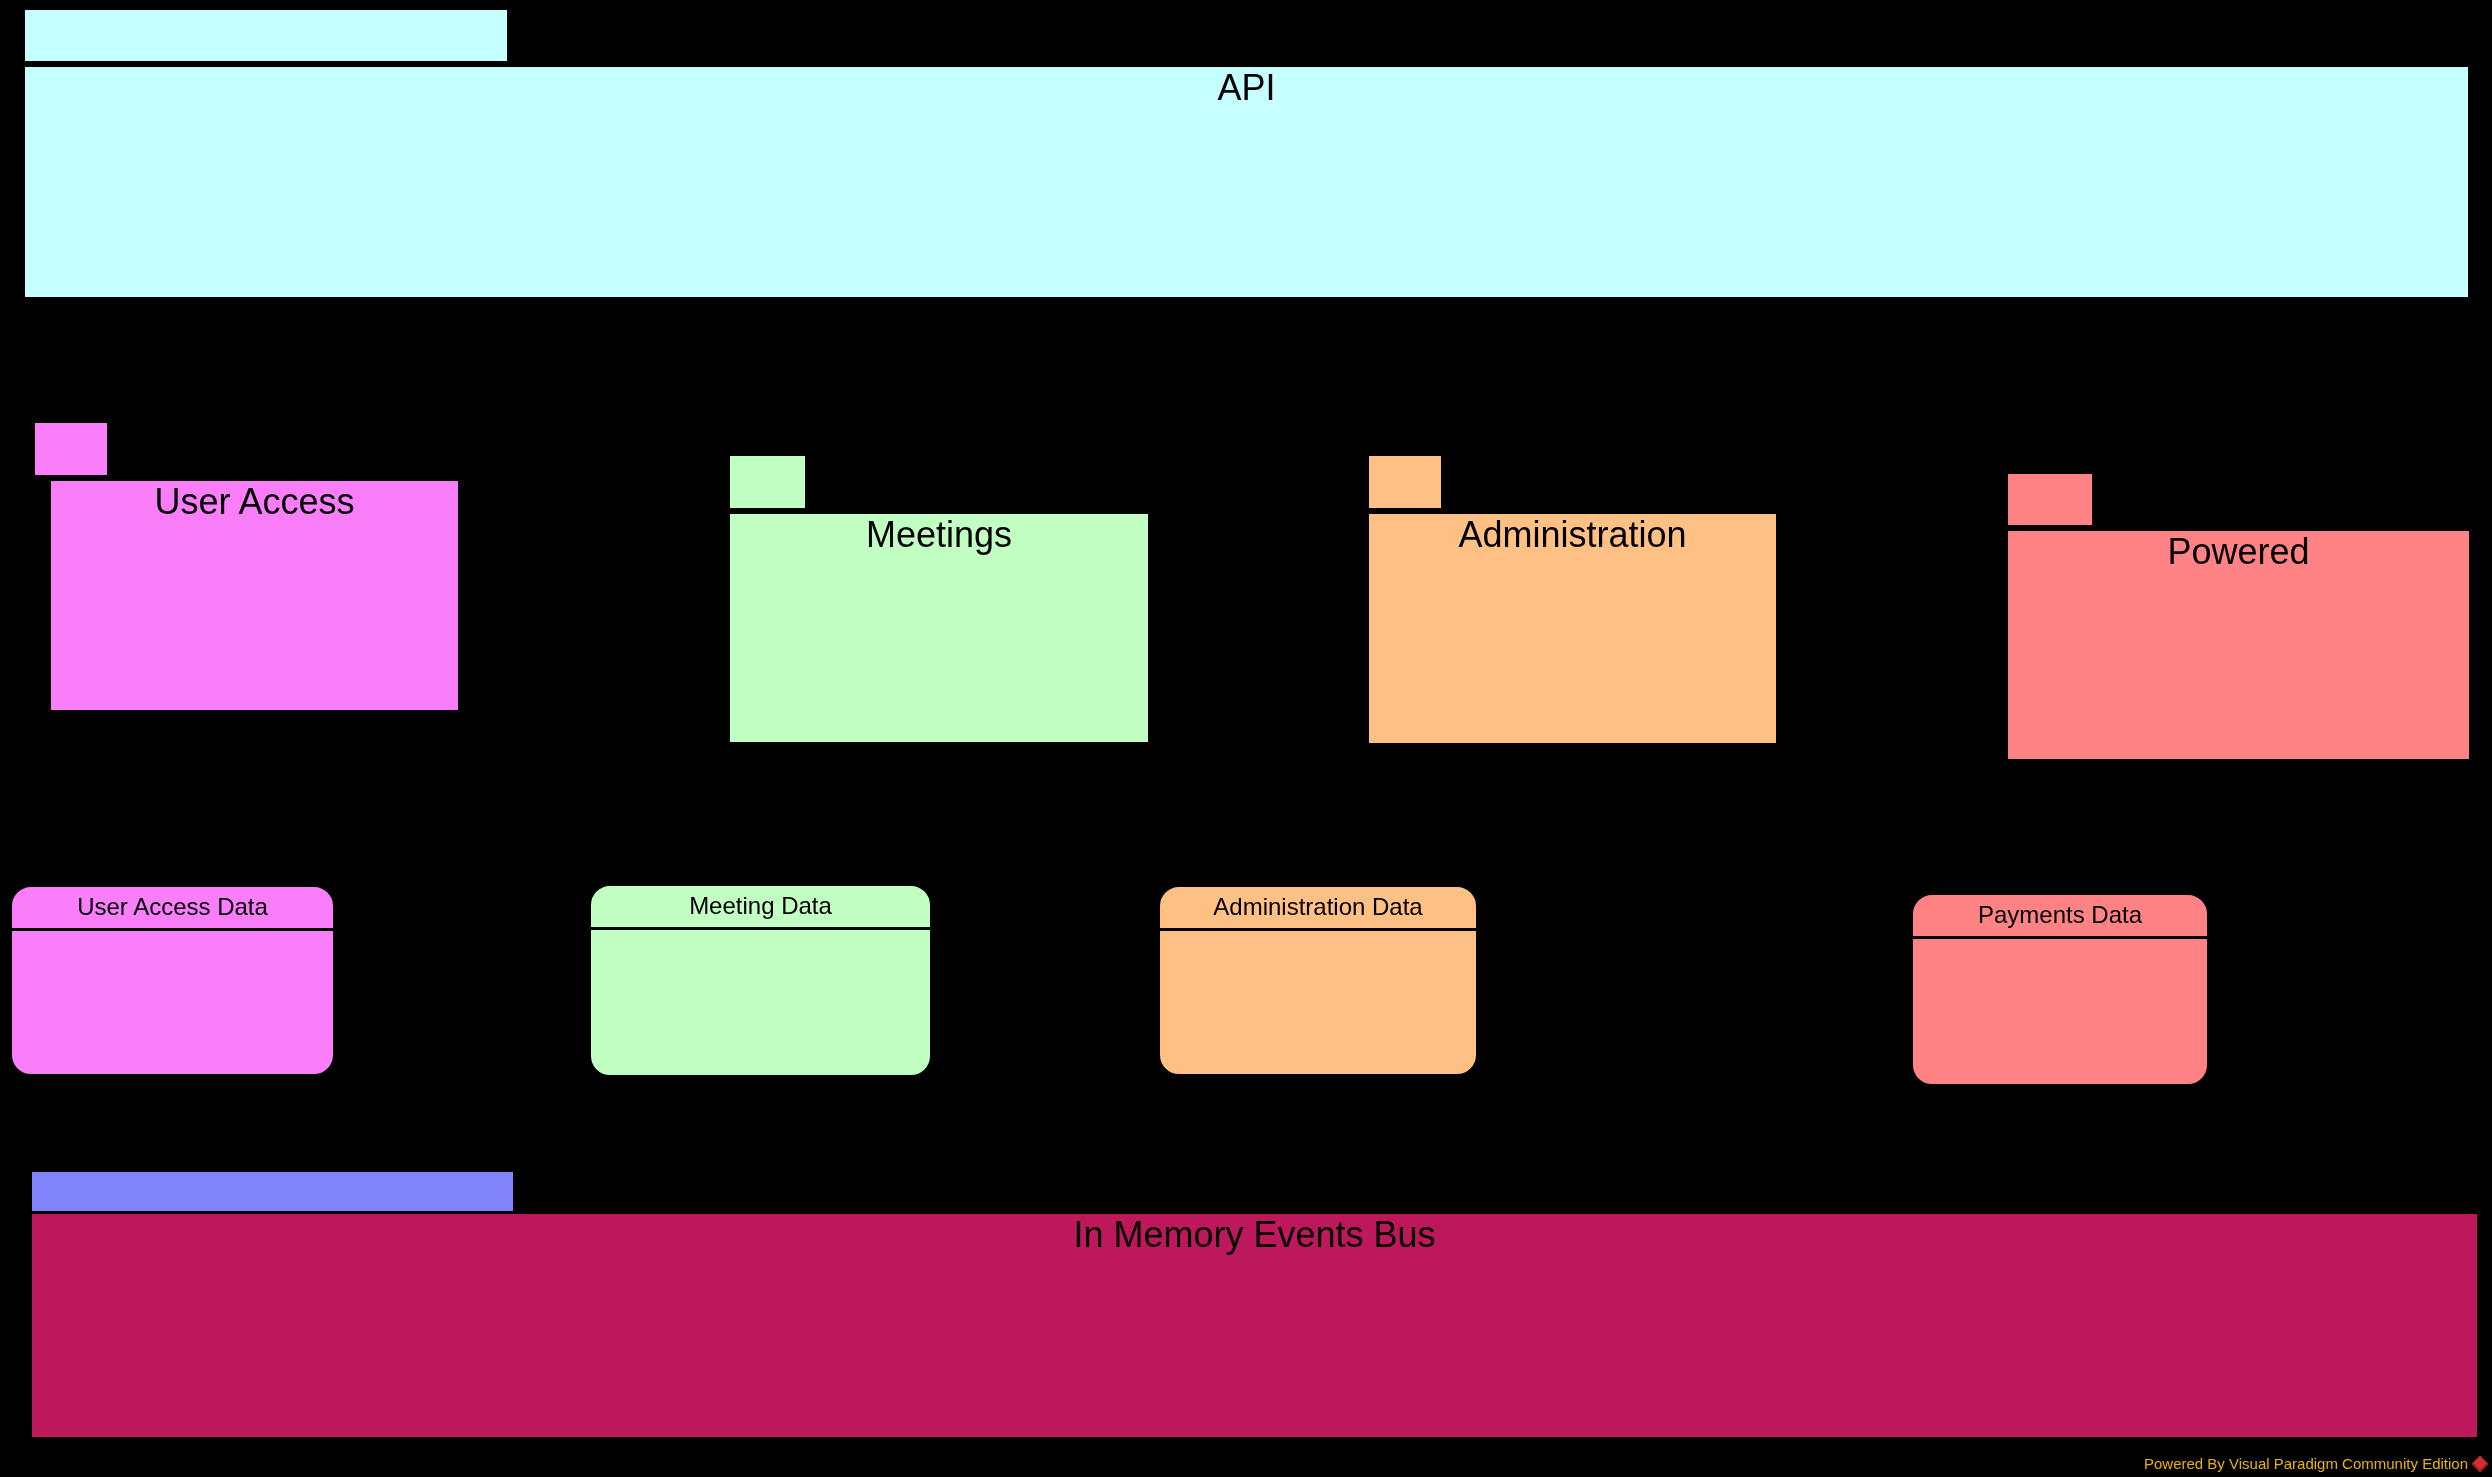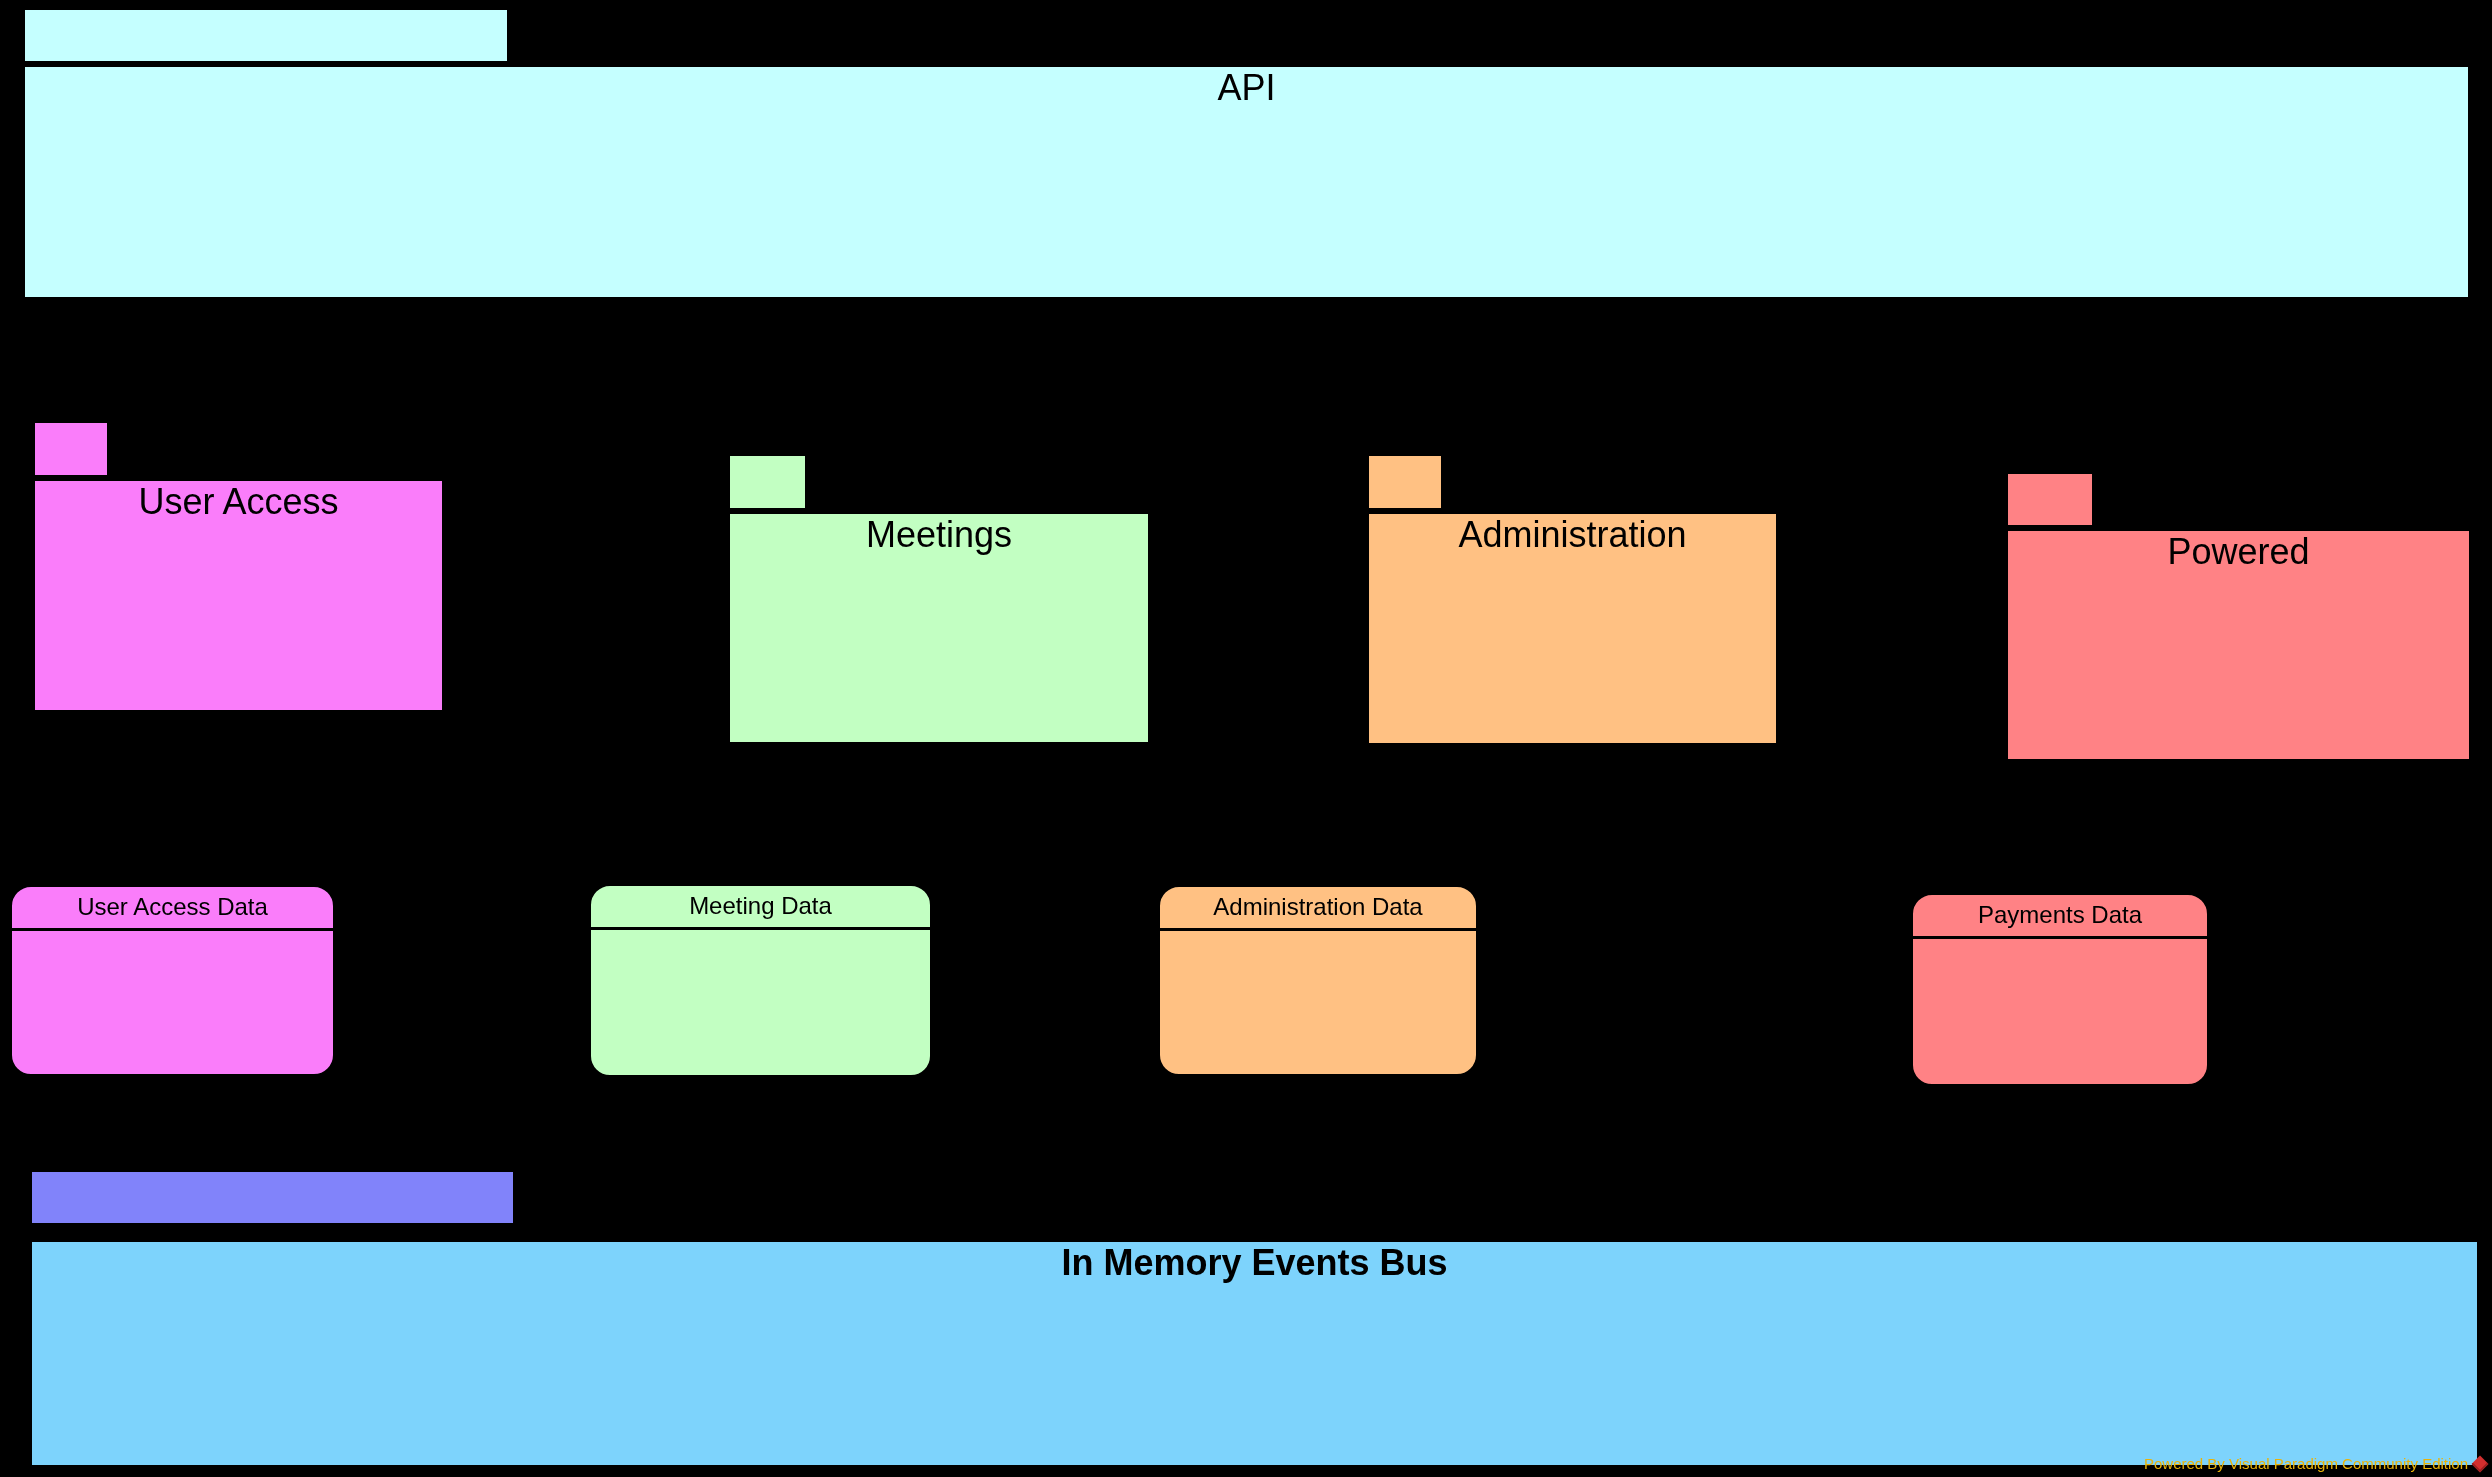--- a/index.html
+++ b/index.html
@@ -86,21 +86,21 @@
 
   <div class="pkg-group" style="left:22px; top:7px; width:2449px; height:293px;">
     <div class="pkg-tab" data-node="api" style="left: 0px; top: 0px; width: 488px; height: 57px; background-color: rgb(197, 255, 255);"></div>
     <div class="pkg-body" data-node="api" style="left: 0px; top: 57px; width: 2449px; height: 236px; background-color: rgb(197, 255, 255);">
       <span class="pkg-title">API</span>
     </div>
   </div>
 
   <div class="pkg-group" style="left:32px; top:420px; width:413px; height:293px;">
     <div class="pkg-tab" data-node="user_access" style="left: 0px; top: 0px; width: 78px; height: 58px; background-color: rgb(250, 125, 250);"></div>
-    <div class="pkg-body" data-node="user_access" style="left: 0px; top: 58px; width: 413px; height: 235px; background-color: rgb(250, 125, 250);">
+    <div class="pkg-body" data-node="user_access" style="left: 16px; top: 58px; width: 413px; height: 235px; background-color: rgb(250, 125, 250);">
       <span class="pkg-title">User Access</span>
     </div>
   </div>
 
   <div class="pkg-group" style="left:727px; top:453px; width:424px; height:292px;">
     <div class="pkg-tab" data-node="meetings" style="left: 0px; top: 0px; width: 81px; height: 58px; background-color: rgb(194, 255, 194);"></div>
     <div class="pkg-body" data-node="meetings" style="left: 0px; top: 58px; width: 424px; height: 234px; background-color: rgb(194, 255, 194);">
       <span class="pkg-title">Meetings</span>
     </div>
   </div>
@@ -130,21 +130,21 @@
   <div class="data-node" data-node="administration_data" style="left: 1157px; top: 884px; width: 322px; height: 193px; background-color: rgb(255, 193, 131);">
     <div class="data-header">Administration Data</div>
   </div>
 
   <div class="data-node" data-node="payments_data" style="left: 1910px; top: 892px; width: 300px; height: 195px; background-color: rgb(255, 130, 133);">
     <div class="data-header">Payments Data</div>
   </div>
 
   <div class="pkg-group" style="left:29px; top:1169px; width:2451px; height:287px;">
     <div class="pkg-tab" data-node="events_bus" style="left: 0px; top: 0px; width: 487px; height: 57px; background-color: rgb(129, 131, 250);"></div>
-    <div class="pkg-body" data-node="events_bus" style="left: 0px; top: 70px; width: 2451px; height: 229px; background-color: #7dd3fc; font-weight: bold;">
+    <div class="pkg-body" data-node="events_bus" style="left: 0px; top: 42px; width: 2451px; height: 229px; background-color: #be185d;">
       <span class="pkg-title">In Memory Events Bus</span>
     </div>
   </div>
 
   <div class="watermark">
     <span class="watermark-text" style="color: #eab308;">Powered By Visual Paradigm Community Edition</span>
     <span class="vp-logo" style="background-color: rgb(211, 47, 47); box-shadow: rgb(156, 31, 31) -2px -2px 0px inset;"></span>
   </div>
 
 </div>

